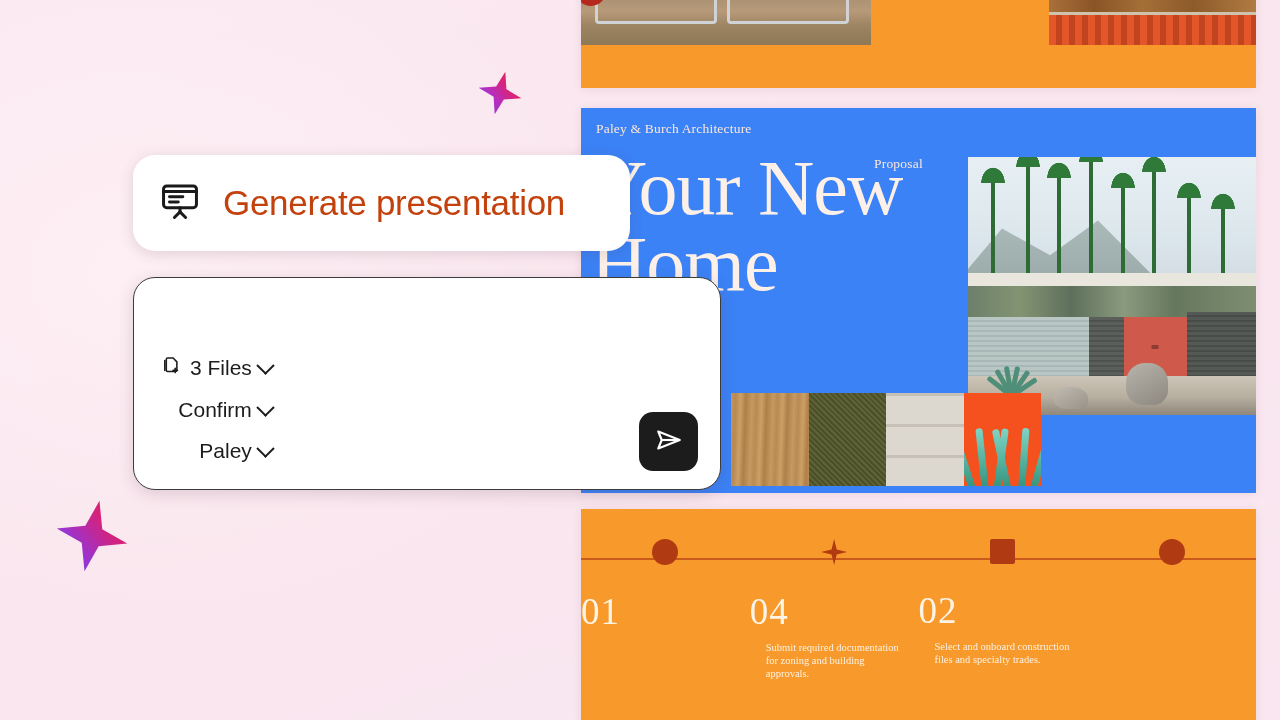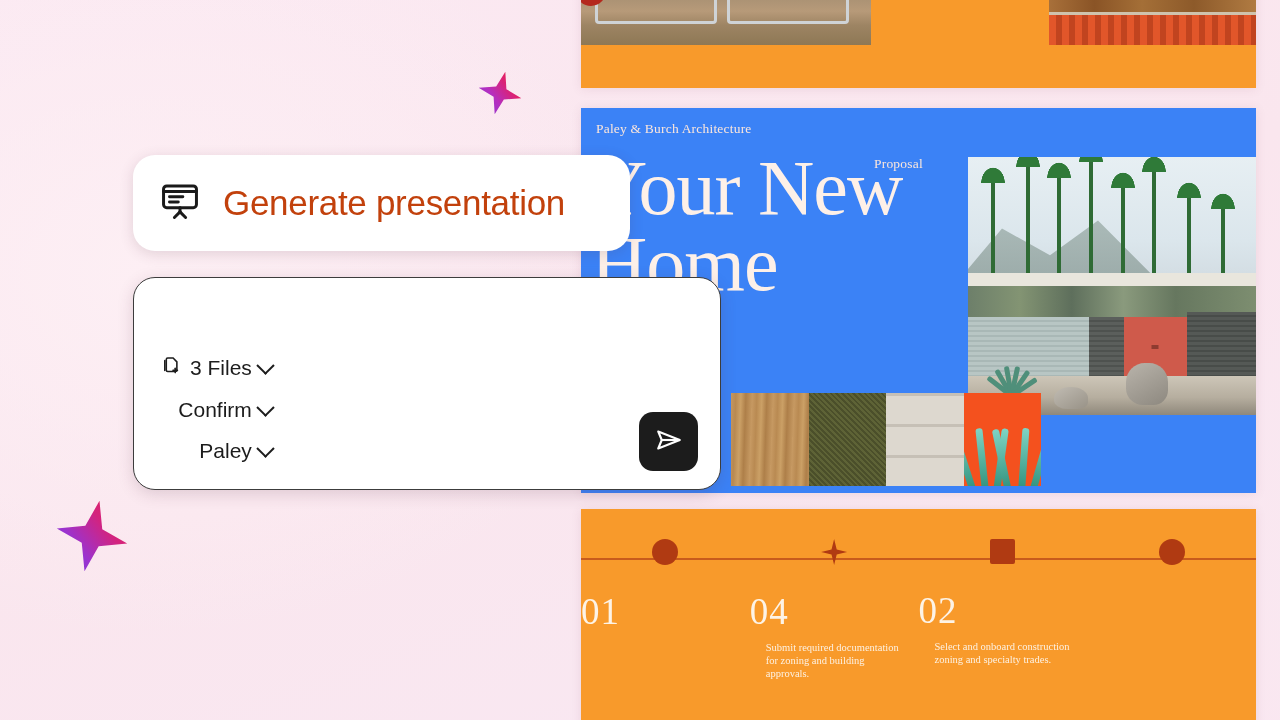--- a/index.html
+++ b/index.html
@@ -475,21 +475,21 @@
 
       <div class="tl-step">
         <div class="tl-marker star"></div>
         <div class="tl-num">04</div>
         <div class="tl-cap">Submit required documentation for zoning and building approvals.</div>
       </div>
 
       <div class="tl-step">
         <div class="tl-marker square"></div>
         <div class="tl-num">02</div>
-        <div class="tl-cap">Select and onboard construction zoning and specialty trades.</div>
+        <div class="tl-cap">Select and onboard construction files and specialty trades.</div>
       </div>
 
       <div class="tl-step">
         <div class="tl-marker circle"></div>
       </div>
 
     </div>
   </div>
 </div>
 

